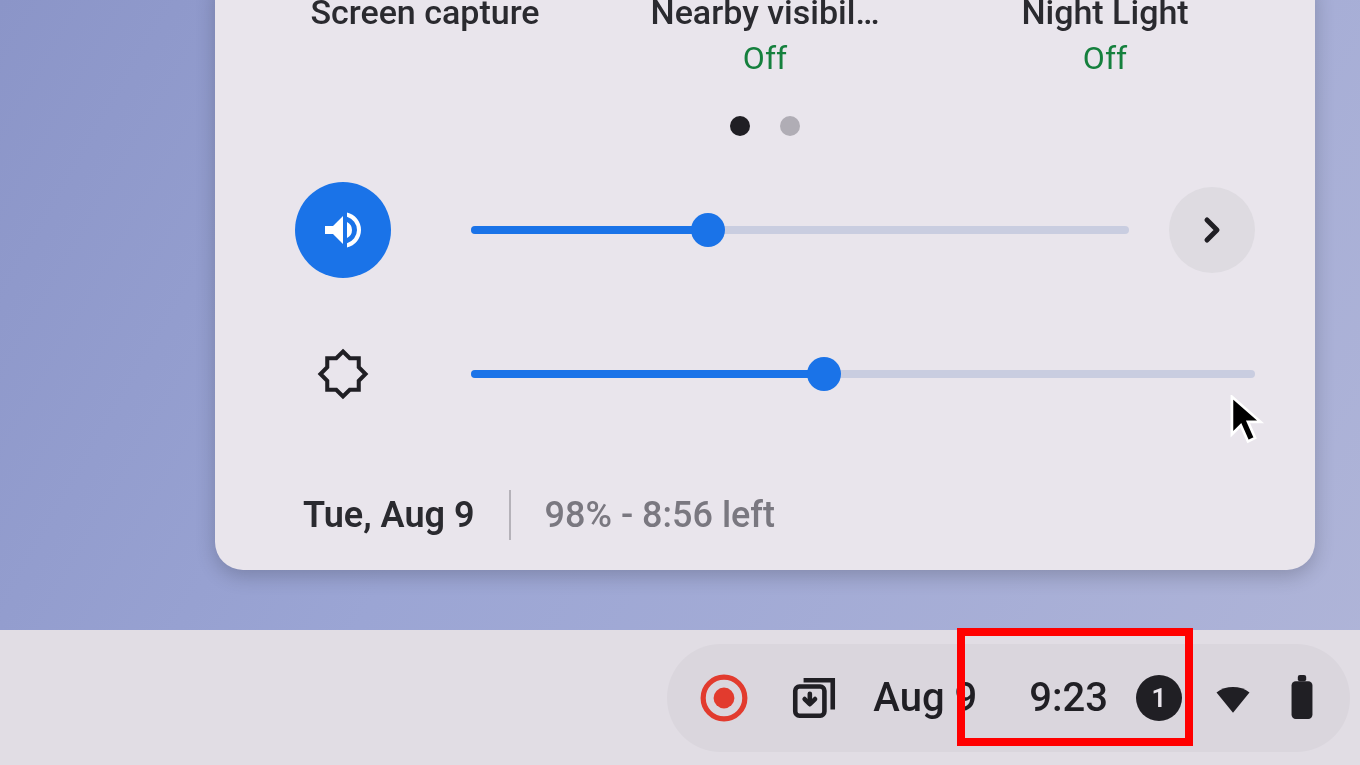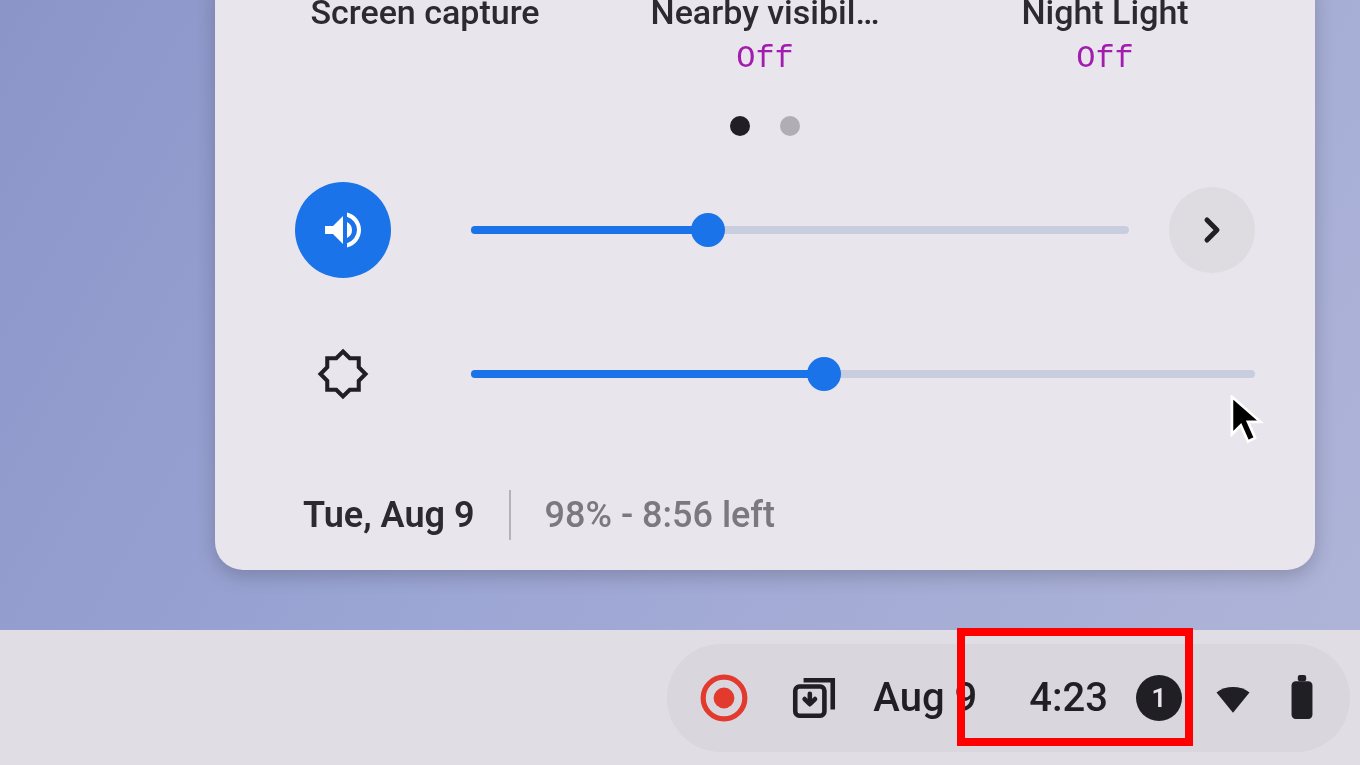--- a/index.html
+++ b/index.html
@@ -31,24 +31,23 @@
   }
   .toggle-item {
     flex: 1;
     text-align: center;
   }
   .toggle-item .label {
     color: #2a2a2f;
     font-weight: 500;
   }
   .toggle-item .state {
-    color: #a21caf;
+    color: #15803d;
     font-size: 32px;
     margin-top: 4px;
-    font-family: Liberation Mono, monospace;
   }
   .pager {
     display: flex;
     justify-content: center;
     gap: 30px;
     margin-top: 36px;
   }
   .dot {
     width: 20px; height: 20px;
     border-radius: 50%;
@@ -251,21 +250,21 @@
     <div class="tray-icon-btn">
       <svg width="50" height="50" viewBox="0 0 24 24" fill="none" stroke="#201f24" stroke-width="2.2">
         <rect x="3" y="6.5" width="14" height="14" rx="2"></rect>
         <path d="M7 3.5h14v14"></path>
         <path d="M10 10v4" stroke-linecap="round"></path>
         <polyline points="7.5 12.5 10 15 12.5 12.5" stroke-linecap="round" stroke-linejoin="round"></polyline>
       </svg>
 
     </div>
     <span class="tray-text">Aug 9</span>
-    <span class="tray-text" style="margin-left:24px;">4:23</span>
+    <span class="tray-text" style="margin-left:24px;">9:23</span>
     <div class="badge">1</div>
     <div class="tray-icon-btn" style="width:46px;">
       <svg width="44" height="44" viewBox="0 0 24 24" fill="#201f24">
         <path d="M12 20l9-11c-5-4-13-4-18 0l9 11z"></path>
       </svg>
 
     </div>
     <div class="tray-icon-btn" style="width:36px;">
       <svg width="26" height="46" viewBox="0 0 12 22" fill="#201f24">
         <rect x="1" y="3" width="10" height="18" rx="2"></rect>

